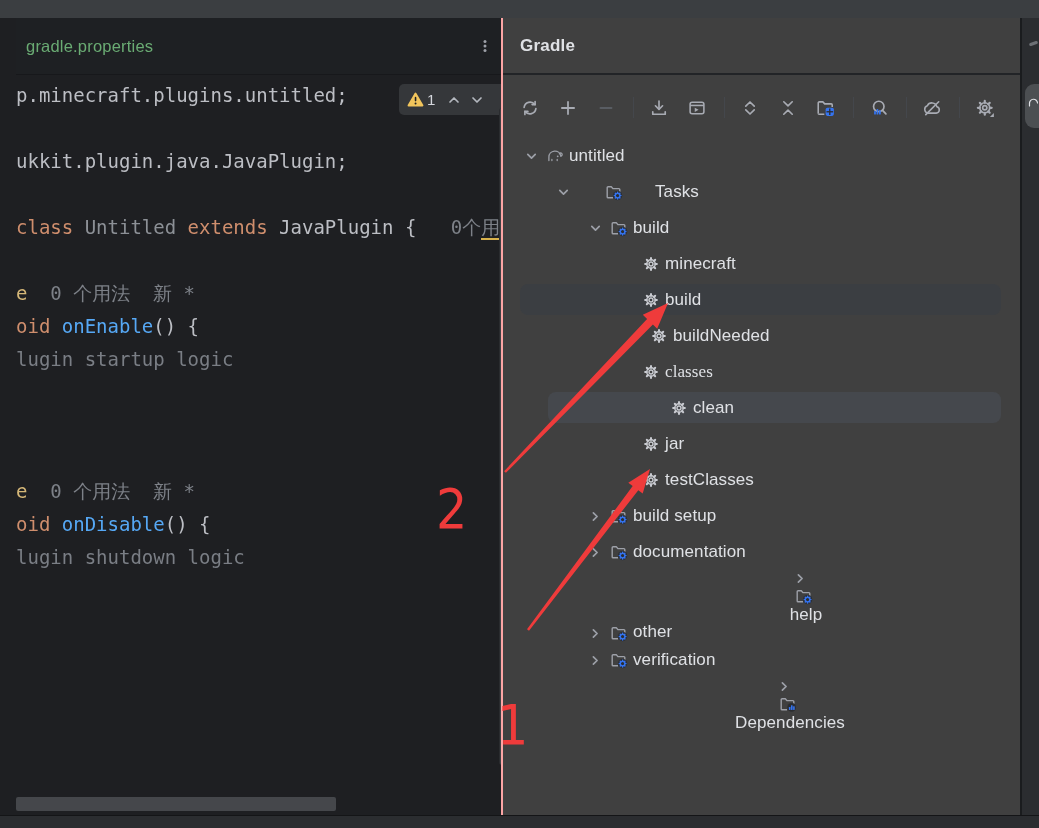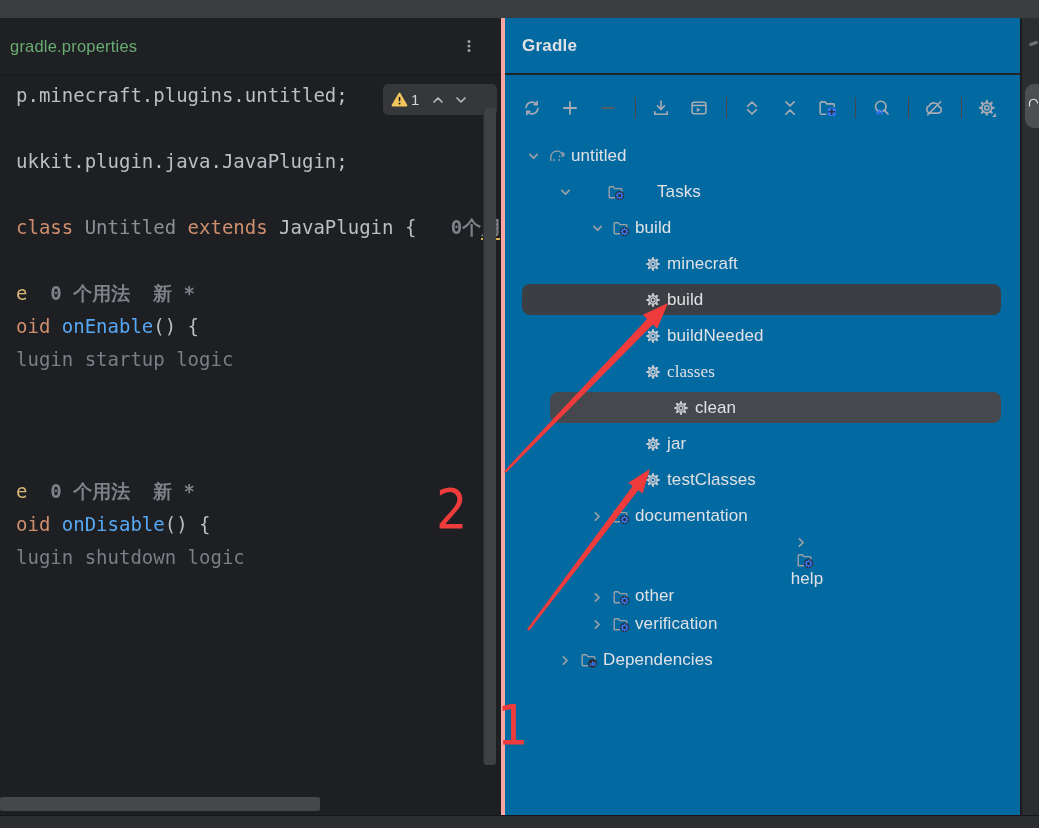--- a/index.html
+++ b/index.html
@@ -4,54 +4,54 @@
 <style>
   * { margin:0; padding:0; box-sizing:border-box; }
   html,body { width:1039px; height:828px; overflow:hidden; background:#1e1f22;
               font-family:"Liberation Sans", sans-serif; }
   .stage { position:relative; width:1039px; height:828px; background:#1e1f22; }
 
   
   .titlebar { position:absolute; left:0; top:0; width:1039px; height:18px; background:#3b3e41; }
 
   
-  .editor-pane { position:absolute; left:0; top:18px; width:501px; height:797px; background:#8b5cf6; }
+  .editor-pane { position:absolute; left:16px; top:18px; width:501px; height:797px; background:#8b5cf6; }
   .tab-bar { position:absolute; left:0; top:0; width:100%; height:57px; background:#1e2023;
              border-bottom:1px solid #17181b; display:flex; align-items:center; }
   .tab { display:flex; align-items:center; height:100%; padding:0 10px; }
   .tab-label { color:#6aab73; font-size:16.5px; letter-spacing:.2px; }
   .kebab-btn { position:absolute; right:18px; top:14px; width:28px; height:28px; display:flex;
                align-items:center; justify-content:center; border-radius:4px; }
 
   .editor-body { position:absolute; left:0; top:57px; width:100%; height:740px; background:#1e1f22; overflow:hidden; }
   .code { position:absolute; left:0; top:4px; width:100%;
           font-family:"DejaVu Sans Mono", monospace; font-size:19px; line-height:33px; white-space:pre; }
-  .code-line { position:absolute; left:0; height:33px;margin-left:16px; }
+  .code-line { position:absolute; left:0; height:33px; }
   .pl  { color:#bcbec4; }
   .kw  { color:#cf8e6d; }
   .cls { color:#8c9096; }
   .mth { color:#56a8f5; }
   .cmt { color:#7a7e85; }
   .ann { color:#d5b778; }
-  .inlay { color:#7d8188;font-weight:bold; }
+  .inlay { color:#7d8188; }
   .ul { border-bottom:2.5px solid #d8b24c; }
 
   .inspection-widget { position:absolute; left:383px; top:9px; right:4px; height:31px; background:#35373a;
                        border-radius:5px; display:flex; align-items:center; padding:0 8px; gap:3px; }
   .inspection-count { color:#d5d7dd; font-size:15px; padding-right:6px; }
   .mini-btn { width:20px; height:20px; display:flex; align-items:center; justify-content:center; border-radius:3px; }
 
   .v-scrollbar { position:absolute; left:483px; top:33px; width:13px; height:657px;
                  background:#3e4144; border-radius:3px; border-left:1px solid #2a2c2f; }
   .h-scrollbar { position:absolute; left:0px; top:722px; width:320px; height:14px;
                  background:#45474b; border-radius:2px; }
 
   
-  .gradle-panel { position:absolute; left:501px; top:18px; width:519px; height:797px; background:#0369a1;
-                  border-left:4px solid #fca5a5; }
+  .gradle-panel { position:absolute; left:501px; top:18px; width:519px; height:797px; background:#404040;
+                  border-left:2px solid #fca5a5; }
   .panel-header { position:absolute; left:0; top:0; width:100%; height:57px; border-bottom:2px solid #222427;
                   display:flex; align-items:center; padding-left:17px; }
   .panel-title { color:#dfe1e5; font-weight:bold; font-size:17px; letter-spacing:.2px; }
 
   .gradle-toolbar { position:absolute; left:0; top:59px; width:100%; height:61px; display:flex;
                     align-items:center; padding-left:14px; }
   .tb-btn { width:26px; height:26px; margin-right:12px; display:flex; align-items:center; justify-content:center;
             border-radius:4px; color:#a8abb3; flex:0 0 auto; }
   .tb-btn.dim { color:#595d63; }
   .tb-sep { width:1px; height:21px; background:#44474c; margin:0 12px 0 2px; flex:0 0 auto; }
@@ -401,68 +401,78 @@
           <span class="tree-label">minecraft</span>
         </div>
         <div class="tree-row sel" style="padding-left: 116px;">
           <div class="hl"></div>
           <div class="tree-chevron"></div>
           <div class="tree-icon"><svg width="18" height="18">
               <use href="#i-gear"></use>
             </svg></div>
           <span class="tree-label">build</span>
         </div>
+        <div class="tree-row" style="padding-left: 92px; margin-left: 32px;">
+          <div class="hl"></div>
+          <div class="tree-chevron"></div>
+          <div class="tree-icon"><svg width="18" height="18">
+              <use href="#i-gear"></use>
+            </svg></div>
+          <span class="tree-label">buildNeeded</span>
+        </div>
+        <div class="tree-row" style="padding-left: 116px; font-family: Liberation Serif, serif;">
+          <div class="hl"></div>
+          <div class="tree-chevron"></div>
+          <div class="tree-icon"><svg width="18" height="18">
+              <use href="#i-gear"></use>
+            </svg></div>
+          <span class="tree-label">classes</span>
+        </div>
+        <div class="tree-row hov" style="padding-left: 116px; margin-left: 28px;">
+          <div class="hl"></div>
+          <div class="tree-chevron"></div>
+          <div class="tree-icon"><svg width="18" height="18">
+              <use href="#i-gear"></use>
+            </svg></div>
+          <span class="tree-label">clean</span>
+        </div>
         <div class="tree-row" style="padding-left: 116px;">
           <div class="hl"></div>
           <div class="tree-chevron"></div>
           <div class="tree-icon"><svg width="18" height="18">
               <use href="#i-gear"></use>
             </svg></div>
-          <span class="tree-label">buildNeeded</span>
-        </div>
-        <div class="tree-row" style="padding-left: 116px; font-family: Liberation Serif, serif;">
-          <div class="hl"></div>
-          <div class="tree-chevron"></div>
-          <div class="tree-icon"><svg width="18" height="18">
-              <use href="#i-gear"></use>
-            </svg></div>
-          <span class="tree-label">classes</span>
-        </div>
-        <div class="tree-row hov" style="padding-left: 116px; margin-left: 28px;">
-          <div class="hl"></div>
-          <div class="tree-chevron"></div>
-          <div class="tree-icon"><svg width="18" height="18">
-              <use href="#i-gear"></use>
-            </svg></div>
-          <span class="tree-label">clean</span>
+          <span class="tree-label">jar</span>
         </div>
         <div class="tree-row" style="padding-left: 116px;">
           <div class="hl"></div>
           <div class="tree-chevron"></div>
           <div class="tree-icon"><svg width="18" height="18">
               <use href="#i-gear"></use>
             </svg></div>
-          <span class="tree-label">jar</span>
-        </div>
-        <div class="tree-row" style="padding-left: 116px;">
-          <div class="hl"></div>
-          <div class="tree-chevron"></div>
-          <div class="tree-icon"><svg width="18" height="18">
-              <use href="#i-gear"></use>
-            </svg></div>
           <span class="tree-label">testClasses</span>
         </div>
         <div class="tree-row" style="padding-left: 84px;">
           <div class="hl"></div>
           <div class="tree-chevron"><svg width="17" height="17">
               <use href="#i-chev-right"></use>
             </svg></div>
           <div class="tree-icon"><svg width="18" height="18">
               <use href="#i-folder-gear"></use>
             </svg></div>
+          <span class="tree-label">build setup</span>
+        </div>
+        <div class="tree-row" style="padding-left: 84px;">
+          <div class="hl"></div>
+          <div class="tree-chevron"><svg width="17" height="17">
+              <use href="#i-chev-right"></use>
+            </svg></div>
+          <div class="tree-icon"><svg width="18" height="18">
+              <use href="#i-folder-gear"></use>
+            </svg></div>
           <span class="tree-label">documentation</span>
         </div>
         <div class="tree-row" style="padding-left: 84px; flex-direction: column;">
           <div class="hl"></div>
           <div class="tree-chevron"><svg width="17" height="17">
               <use href="#i-chev-right"></use>
             </svg></div>
           <div class="tree-icon"><svg width="18" height="18">
               <use href="#i-folder-gear"></use>
             </svg></div>
@@ -481,21 +491,21 @@
         <div class="tree-row" style="padding-left: 84px;">
           <div class="hl"></div>
           <div class="tree-chevron"><svg width="17" height="17">
               <use href="#i-chev-right"></use>
             </svg></div>
           <div class="tree-icon"><svg width="18" height="18">
               <use href="#i-folder-gear"></use>
             </svg></div>
           <span class="tree-label">verification</span>
         </div>
-        <div class="tree-row" style="padding-left: 52px;">
+        <div class="tree-row" style="padding-left: 52px; flex-direction: column;">
           <div class="hl"></div>
           <div class="tree-chevron"><svg width="17" height="17">
               <use href="#i-chev-right"></use>
             </svg></div>
           <div class="tree-icon"><svg width="18" height="18">
               <use href="#i-folder-deps"></use>
             </svg></div>
           <span class="tree-label">Dependencies</span>
         </div>
       </div>

